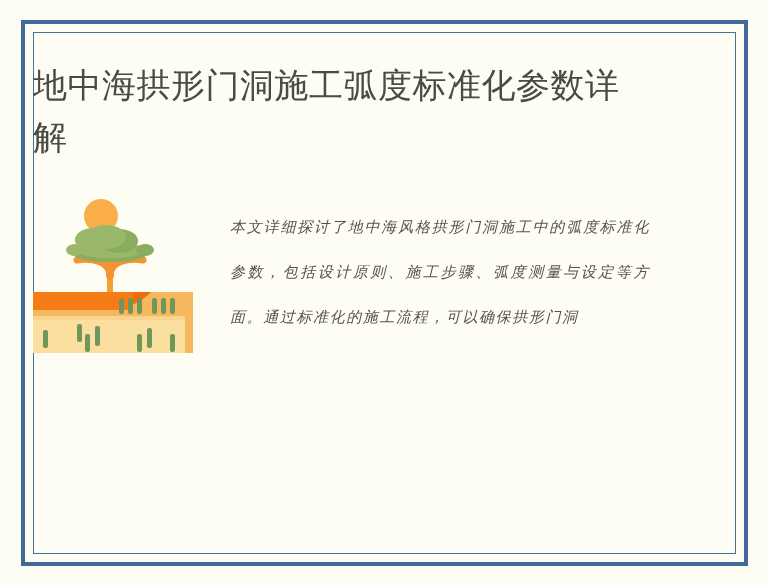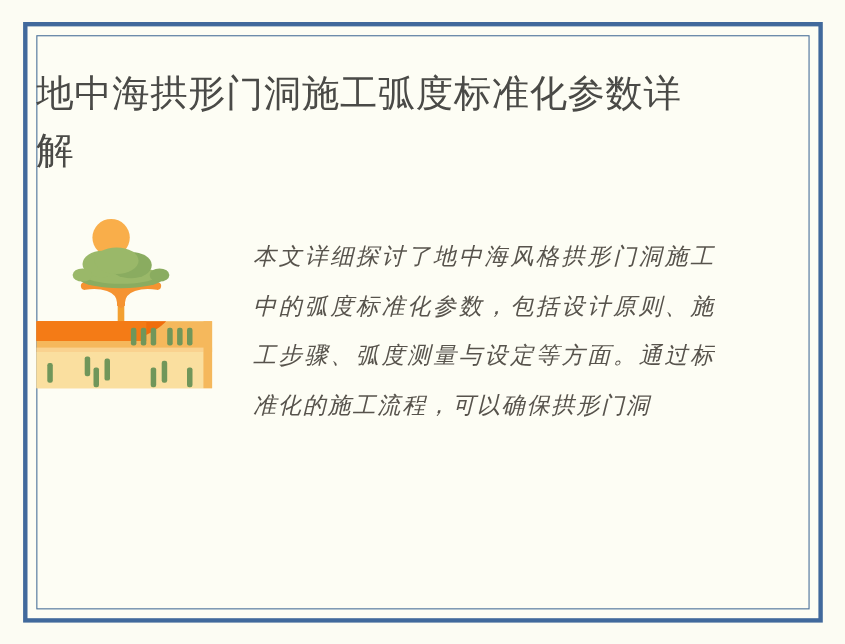--- a/index.html
+++ b/index.html
@@ -83,21 +83,21 @@
     width: 160px;
     height: 165px;
   }
 
   
   #summary-text {
     position: absolute;
     left: 197px;
     top: 18px;
     width: 420px;
-    font-size: 21px;
+    font-size: 15px;
     line-height: 45px;
     color: #57534c;
     font-family: "DejaVu Serif", "Liberation Serif", serif;
     font-style: italic;
     letter-spacing: 1.6px;
     text-align: justify;
     overflow: hidden;
     max-height: 230px;
   }
 </style>

